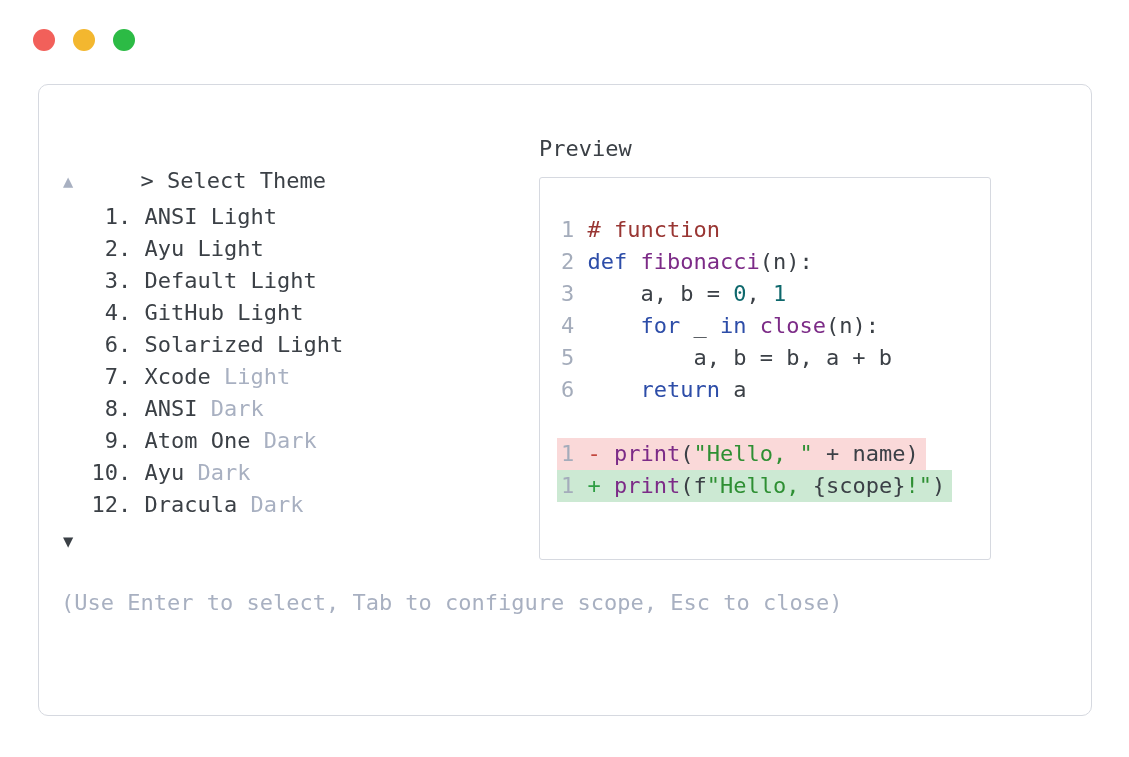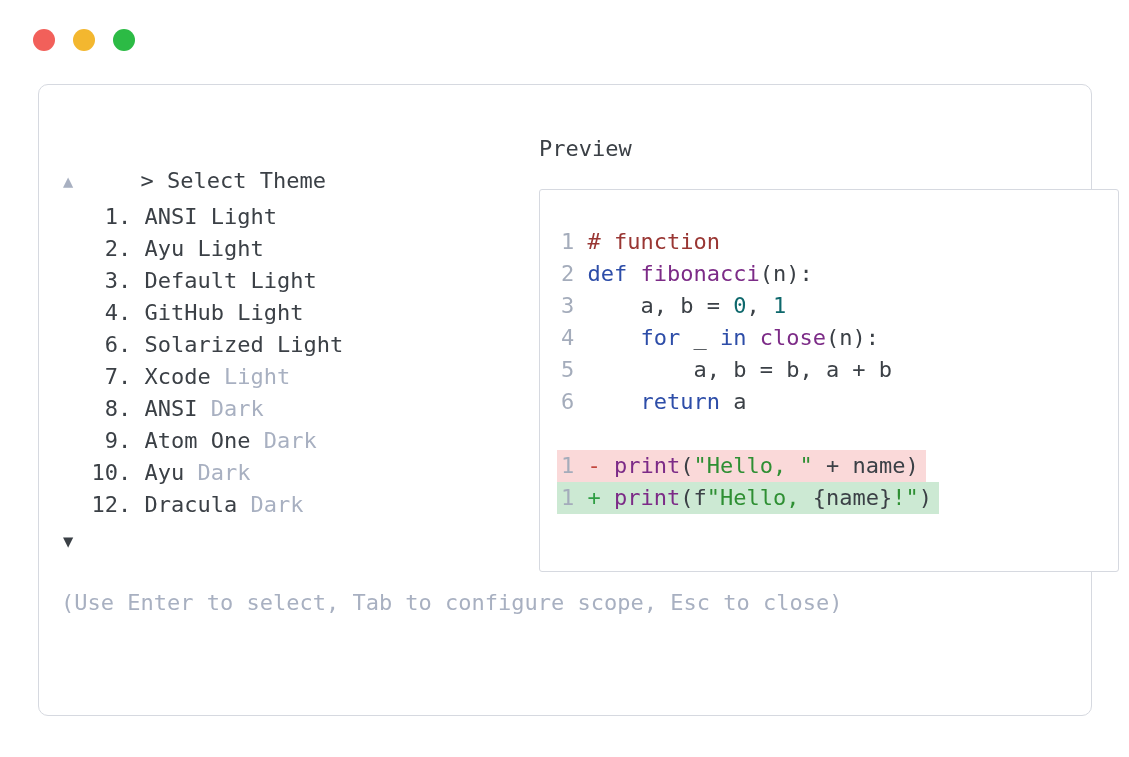--- a/index.html
+++ b/index.html
@@ -38,21 +38,21 @@
   .item .marker{display:inline-block;width:2ch;color:var(--green-sel);}
   .item .num{display:inline-block;width:3ch;text-align:right;color:var(--dark);}
   .item .nm{margin-left:1ch;color:var(--dark);}
   .item .suffix{color:var(--muted);}
   .item.selected .num,.item.selected .nm{color:var(--green-sel);}
 
   .help{margin-top:30px;color:var(--muted);text-align:center;}
 
   .preview-label{color:var(--dark);}
   .preview-box{
-    margin-top:24px;width:580px;height:383px;box-sizing:border-box;
+    margin-top:12px;width:452px;height:383px;box-sizing:border-box;
     border:1.5px solid var(--border);border-radius:3px;background:#fff;
     padding:36px 0 0 21px;overflow:hidden;
   }
   .code-line{height:32px;line-height:32px;white-space:pre;}
   .line-inner{display:inline-block;height:32px;}
   .line-inner.removed{background:var(--bg-removed);padding:0 7px 0 4px;margin-left:-4px;}
   .line-inner.added{background:var(--bg-added);padding:0 7px 0 4px;margin-left:-4px;}
   .ln{display:inline-block;width:1ch;text-align:right;margin-right:1ch;color:var(--ln);}
   .seg-df{color:var(--dark);}
   .seg-cm{color:var(--cm);}
@@ -103,18 +103,18 @@
     <div class="preview-box">
       <div id="code-block">
           <div class="code-line"><span class="line-inner"><span class="ln">1</span><span class="seg-cm"># function</span></span></div>
           <div class="code-line"><span class="line-inner"><span class="ln">2</span><span class="seg-kw">def</span><span class="seg-df"> </span><span class="seg-fn">fibonacci</span><span class="seg-df">(n):</span></span></div>
           <div class="code-line"><span class="line-inner"><span class="ln">3</span><span class="seg-df">    a, b = </span><span class="seg-num">0</span><span class="seg-df">, </span><span class="seg-num">1</span></span></div>
           <div class="code-line"><span class="line-inner"><span class="ln">4</span><span class="seg-df">    </span><span class="seg-kw">for</span><span class="seg-df"> _ </span><span class="seg-kw">in</span><span class="seg-df"> </span><span class="seg-fn">close</span><span class="seg-df">(n):</span></span></div>
           <div class="code-line"><span class="line-inner"><span class="ln">5</span><span class="seg-df">        a, b = b, a + b</span></span></div>
           <div class="code-line"><span class="line-inner"><span class="ln">6</span><span class="seg-df">    </span><span class="seg-kw">return</span><span class="seg-df"> a</span></span></div>
           <div class="code-line"><span class="line-inner"></span></div>
           <div class="code-line"><span class="line-inner removed"><span class="ln">1</span><span class="seg-rem">-</span><span class="seg-df"> </span><span class="seg-fn">print</span><span class="seg-df">(</span><span class="seg-str">"Hello, "</span><span class="seg-df"> + name)</span></span></div>
-          <div class="code-line"><span class="line-inner added"><span class="ln">1</span><span class="seg-add">+</span><span class="seg-df"> </span><span class="seg-fn">print</span><span class="seg-df">(f</span><span class="seg-str">"Hello, </span><span class="seg-df">{name}</span><span class="seg-str">!"</span><span class="seg-df">)</span></span></div>
+          <div class="code-line"><span class="line-inner added"><span class="ln">1</span><span class="seg-add">+</span><span class="seg-df"> </span><span class="seg-fn">print</span><span class="seg-df">(f</span><span class="seg-str">"Hello, </span><span class="seg-df">{scope}</span><span class="seg-str">!"</span><span class="seg-df">)</span></span></div>
         </div>
     </div>
   </div>
 
 </div>
 
 </body></html>

